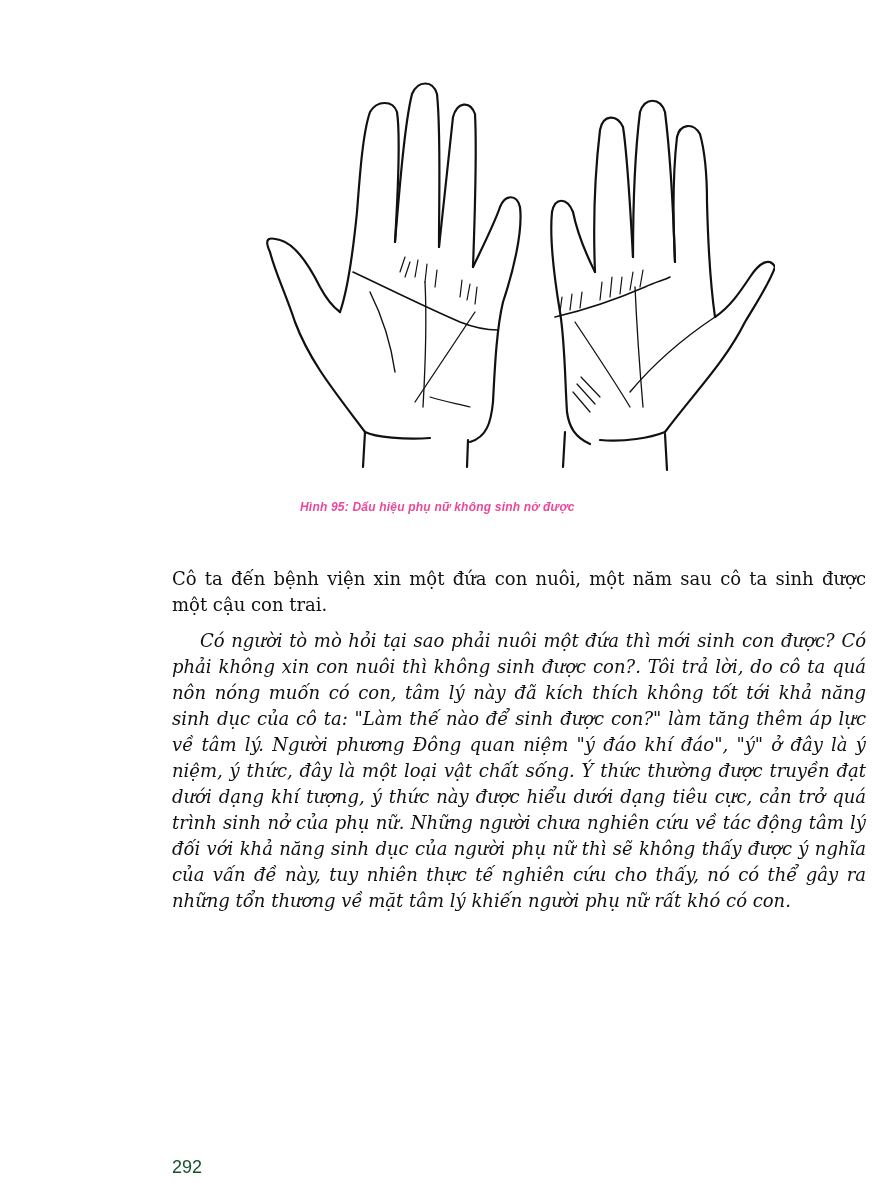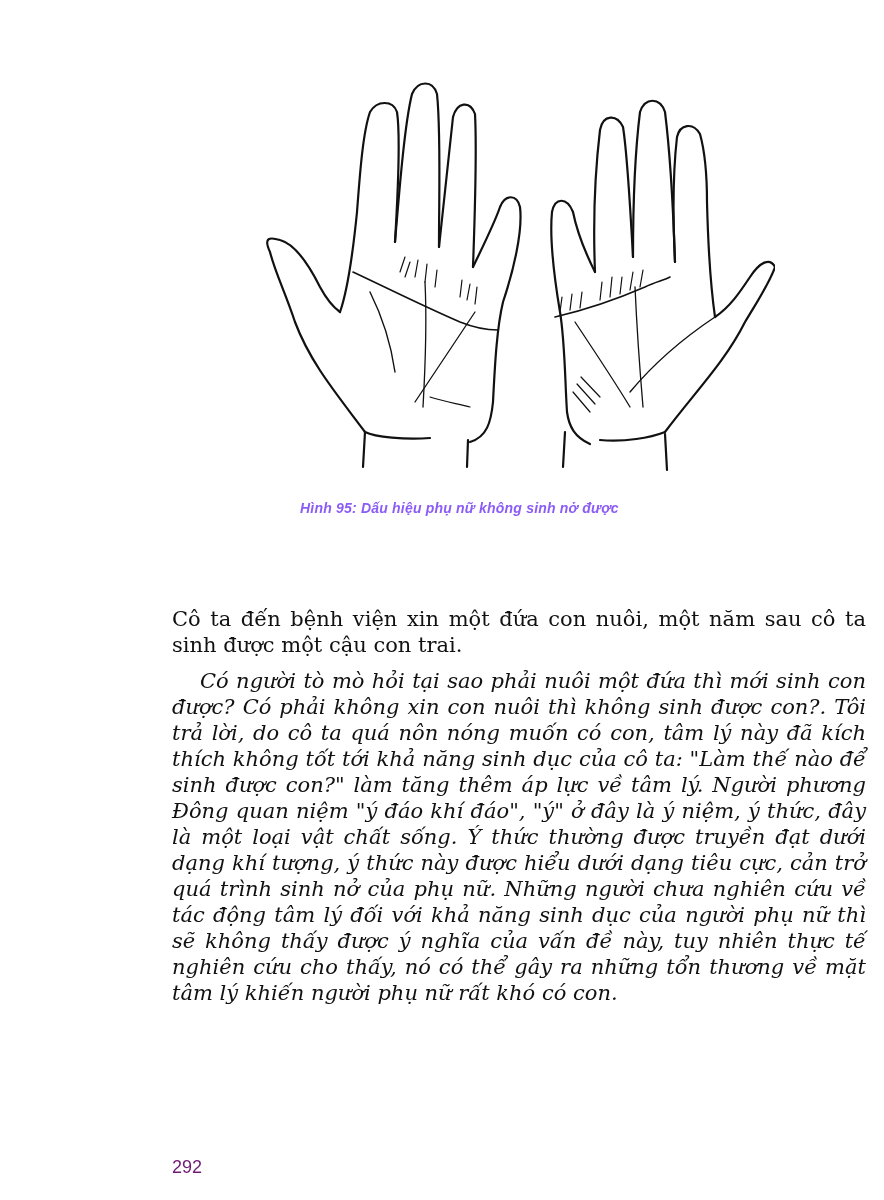--- a/index.html
+++ b/index.html
@@ -1,23 +1,23 @@
 <!DOCTYPE html>
 <html><head>
 <meta charset="utf-8">
 <style>
   html, body { margin: 0; padding: 0; background: #ffffff; }
   body { width: 884px; height: 1200px; position: relative; overflow: hidden; color: #111; }
   .figure { position: absolute; left: 255px; top: 72px; width: 520px; height: 410px; }
   .figure svg { width: 520px; height: 410px; }
-  .caption { position: absolute; left: 300px; top: 500px; width: 460px; font-family: "Liberation Sans", sans-serif; font-weight: bold; font-style: italic; font-size: 14px; color: #8b5cf6; letter-spacing: 0.2px; }
-  .body-text { position: absolute; left: 172px; top: 566px; width: 694px; font-family: "DejaVu Serif", serif; font-size: 21px; line-height: 26px; color: #111; text-align: justify; margin-top: 40px; }
+  .caption { position: absolute; left: 300px; top: 500px; width: 460px; font-family: "Liberation Sans", sans-serif; font-weight: bold; font-style: italic; font-size: 12px; color: #ec4899; letter-spacing: 0.2px; }
+  .body-text { position: absolute; left: 172px; top: 566px; width: 694px; font-family: "DejaVu Serif", serif; font-size: 18px; line-height: 26px; color: #111; text-align: justify; }
   .body-text p { margin: 0 0 10px 0; }
   .body-text p.indent { text-indent: 28px; font-style: italic; }
-  .page-number { position: absolute; left: 172px; top: 1157px; font-family: "Liberation Sans", sans-serif; font-size: 18px; color: #701a75; }
+  .page-number { position: absolute; left: 172px; top: 1157px; font-family: "Liberation Sans", sans-serif; font-size: 18px; color: #14532d; }
 </style>
 </head>
 <body>
 
 <div class="figure">
   <svg viewBox="0 0 520 410" fill="none" stroke="#111" stroke-width="2.2" stroke-linecap="round" stroke-linejoin="round">
 
     <path d="M110 360 C80 320 55 290 40 250 C30 220 20 200 15 180 C8 165 15 165 25 168 C40 172 55 195 65 215 C72 228 78 235 85 240"></path>
     <path d="M85 240 C92 220 98 180 102 140 C105 100 108 60 115 40 C122 28 138 28 142 40 C145 60 143 120 140 170"></path>
     <path d="M140 170 C145 110 150 50 157 22 C163 8 178 8 182 22 C186 60 184 120 184 175"></path>

